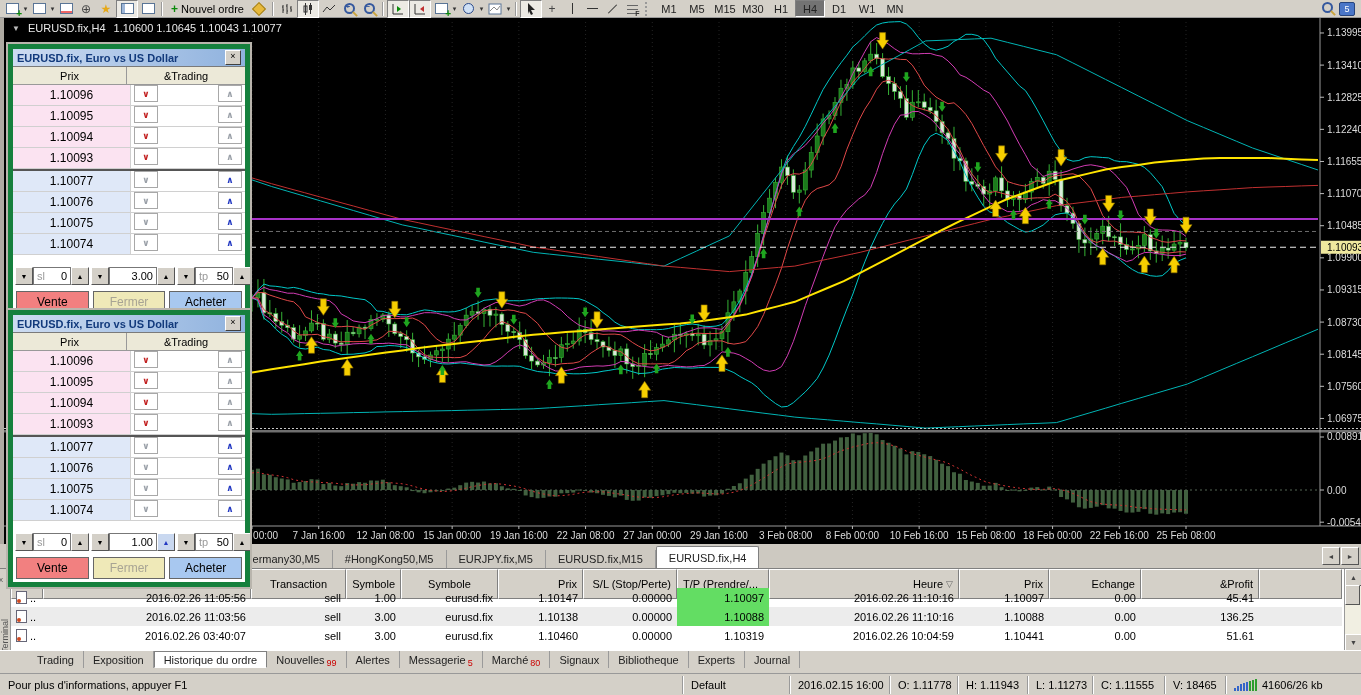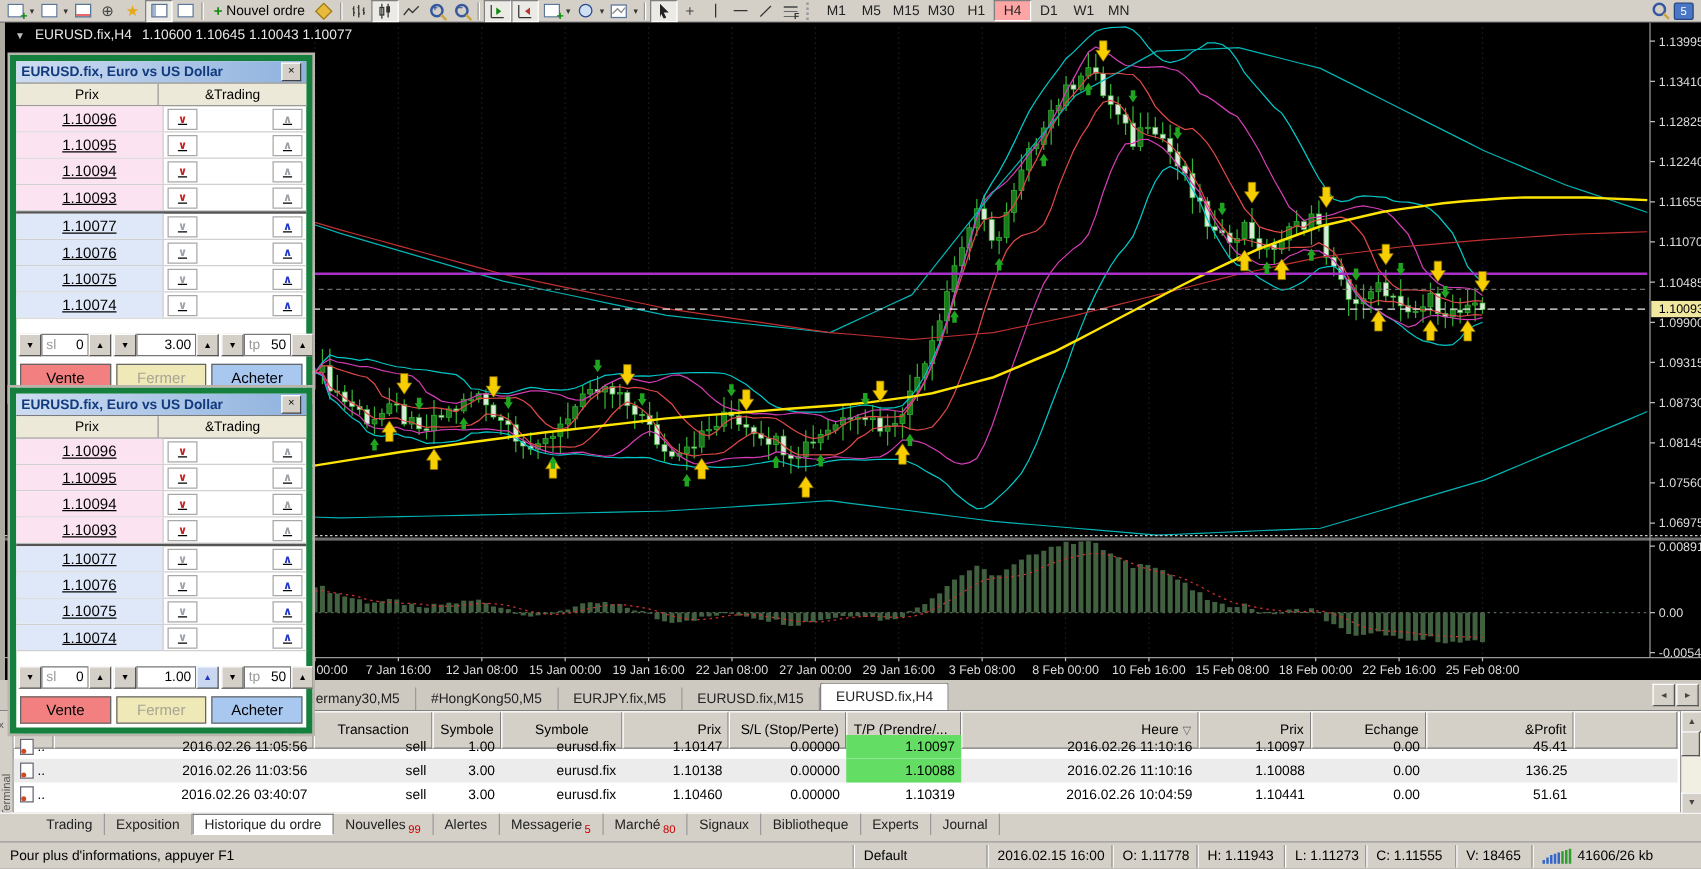--- a/index.html
+++ b/index.html
@@ -23,40 +23,40 @@
   .mag:after{content:"";position:absolute;width:6px;height:2px;background:#caa43c;transform:rotate(45deg);right:-5px;bottom:-3px;}
   .mag b{position:absolute;left:0px;top:-3px;font-size:8px;color:#35589e;}
   .clk{width:9px;height:9px;border:1px solid #2a4a8a;border-radius:50%;background:#cfe0f5;display:inline-block;}
   .vln{width:1px;height:11px;background:#333;display:inline-block;}
   .hln{width:11px;height:1px;background:#333;display:inline-block;}
   .dln{width:1px;height:12px;background:#333;display:inline-block;transform:rotate(45deg);}
   .fib{width:11px;height:10px;display:inline-block;background:repeating-linear-gradient(0deg,#666 0 1px,transparent 1px 4px);position:relative;}
   .fib b{position:absolute;right:-2px;bottom:-3px;font-size:7px;color:#333;}
   #new-order{display:flex;align-items:center;gap:3px;padding:0 5px;height:16px;flex:none;}
   .tf{min-width:22px;height:15px;display:flex;align-items:center;justify-content:center;color:#222;padding:0 3px;flex:none;}
-  .tf.active{background:#fca5a5;border:1px solid;border-color:#808080 #fff #fff #808080;}
+  .tf.active{background:#737373;border:1px solid;border-color:#808080 #fff #fff #808080;}
   #tb-right{margin-left:auto;display:flex;align-items:center;gap:6px;padding-right:4px;}
   .nbadge{background:#4a76c8;color:#fff;border:1px solid #27457e;min-width:12px;height:12px;font-size:9px;
           display:flex;align-items:center;justify-content:center;border-radius:2px;padding:0 1px;}
   
   #chartwin{position:absolute;top:18px;left:0;width:1361px;height:526px;background:#000;
             border-left:4px solid #aeaaa2;box-sizing:border-box;}
   #chart-title{position:absolute;top:4px;left:8px;color:#e8e8e8;font-size:11px;display:flex;gap:8px;align-items:center;z-index:3;}
   #chart-title .wm{color:#bbb;font-size:8px;}
   
   .dlg{position:absolute;left:8px;width:242px;background:#fff;border:5px solid #15803d;outline:2px solid #b9b5ad;z-index:10;box-sizing:border-box;}
   .dlg-title{height:17px;background:linear-gradient(90deg,#cddcf1,#8fb2de);color:#123a7c;font-weight:bold;
              display:flex;align-items:center;padding:0 4px;border-bottom:1px solid #708;border-bottom-color:#7a7a7a;}
   .dlg-x{margin-left:auto;width:14px;height:13px;background:#d4d0c8;border:1px solid;border-color:#fff #404040 #404040 #fff;
          font-size:9px;line-height:11px;text-align:center;color:#000;font-weight:normal;}
   .dlg-head{display:flex;height:17px;background:#ece9d8;border-bottom:1px solid #999;}
   .dlg-head div{display:flex;align-items:center;justify-content:center;box-sizing:border-box;}
   .dh-prix{width:118px;border-right:1px solid #999;}
   .dh-trading{width:122px;}
-  .prow{display:flex;height:20px;border-bottom:1px solid #d0d0d0;align-items:center;text-decoration:underline;}
+  .prow{display:flex;height:20px;border-bottom:1px solid #d0d0d0;align-items:flex-start;}
   .prow.sepRow{border-top:2px solid #555;}
   .prow .pc{width:118px;align-self:stretch;display:flex;align-items:center;justify-content:center;
             font-size:12px;border-right:1px solid #d0d0d0;box-sizing:border-box;}
   .prow.pink .pc{background:#fbe3f1;}
   .prow.blue .pc{background:#dfe8f8;}
   .chv{width:22px;height:15px;border:1px solid #a8a8a8;background:#fff;font-size:9px;font-weight:bold;
        display:flex;align-items:center;justify-content:center;margin-left:3px;}
   .chv.up{margin-left:auto;margin-right:3px;}
   .pink .chv.dn{color:#c22020;} .pink .chv.up{color:#9aa0a8;}
   .blue .chv.dn{color:#9aa0a8;} .blue .chv.up{color:#2238c2;}

